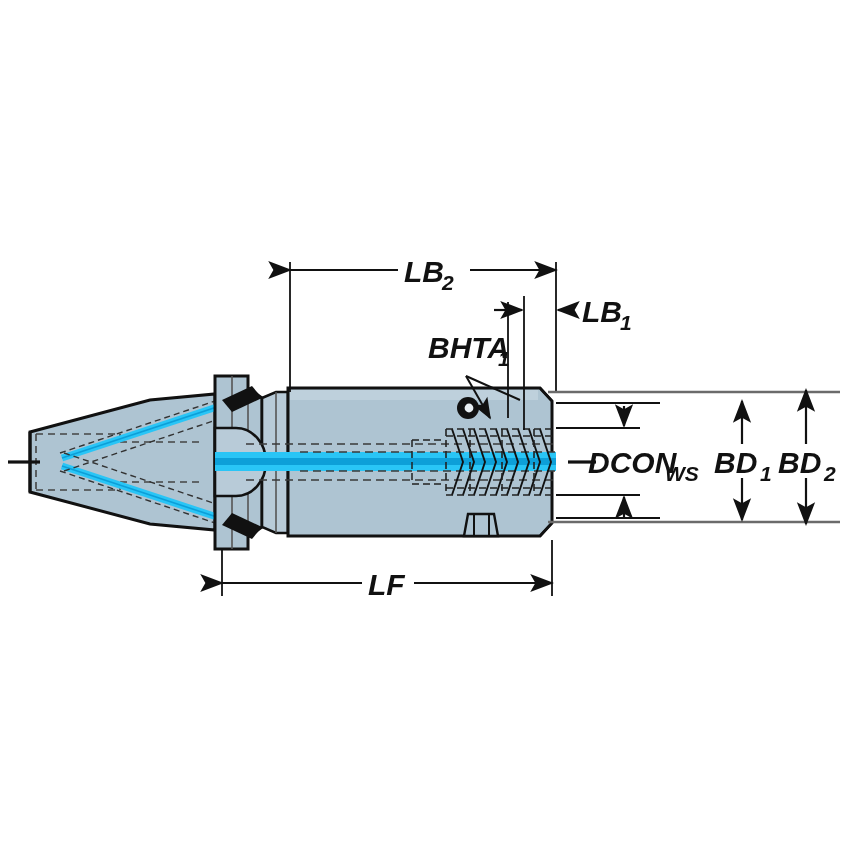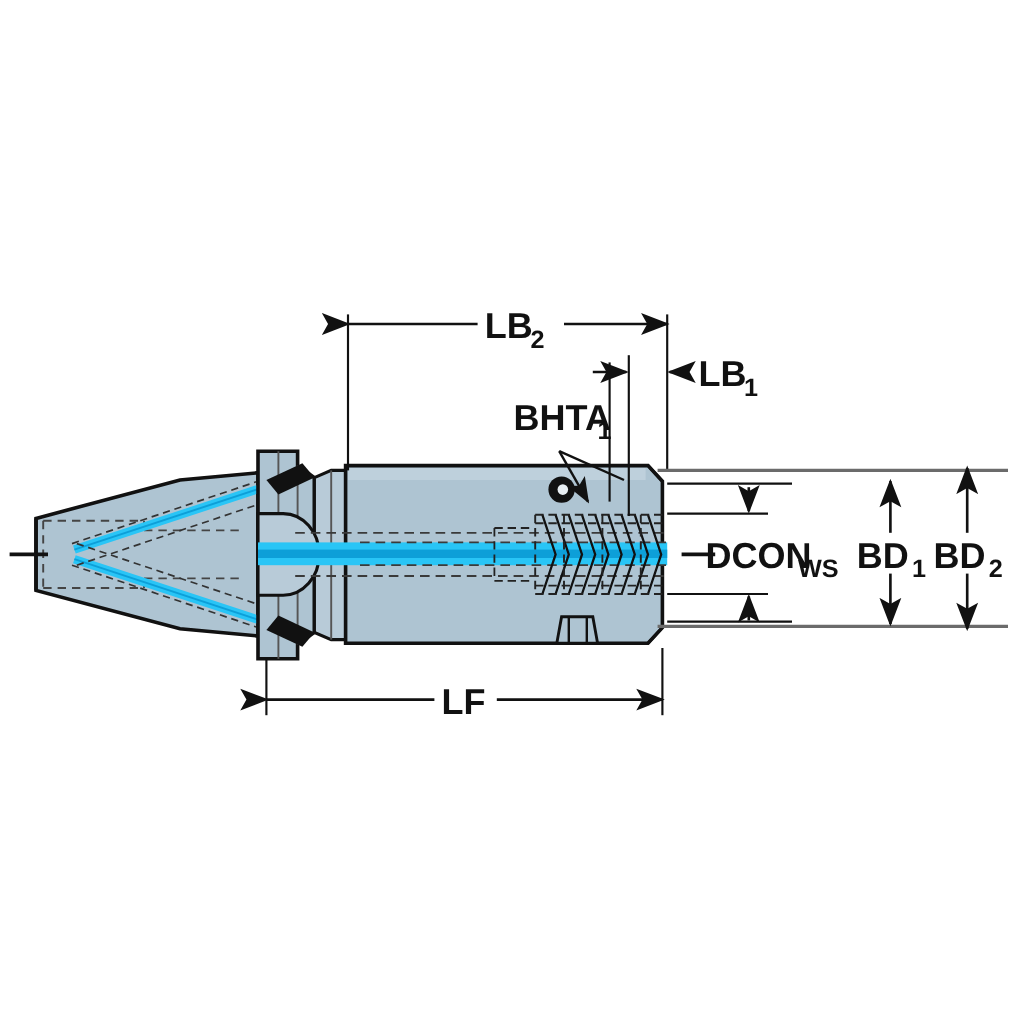--- a/index.html
+++ b/index.html
@@ -1,19 +1,19 @@
 <!DOCTYPE html>
 <html><head>
 <meta charset="utf-8">
 <title>Tool Holder Technical Drawing</title>
 <style>
   html,body{margin:0;padding:0;background:#ffffff;}
   body{width:854px;height:854px;overflow:hidden;
        font-family:"Liberation Sans",sans-serif;}
-  #stage{position:relative;width:854px;height:854px;background:#f9a8d4;}
+  #stage{position:relative;width:854px;height:854px;background:#f9a8d4;font-style:italic;}
   svg#drawing{display:block;width:854px;height:854px;}
   .dimtext{font-family:"Liberation Sans",sans-serif;font-size:30px;
            font-weight:700;fill:#111111;}
   .dimsub{font-family:"Liberation Sans",sans-serif;font-size:21px;
           font-weight:700;fill:#111111;}
 </style>
 </head>
 <body>
 
 <div id="stage">

